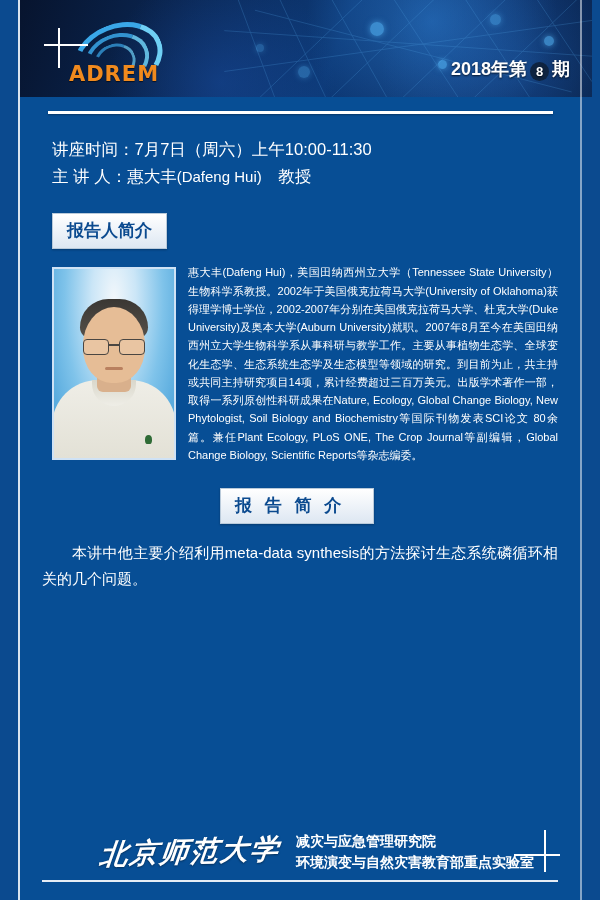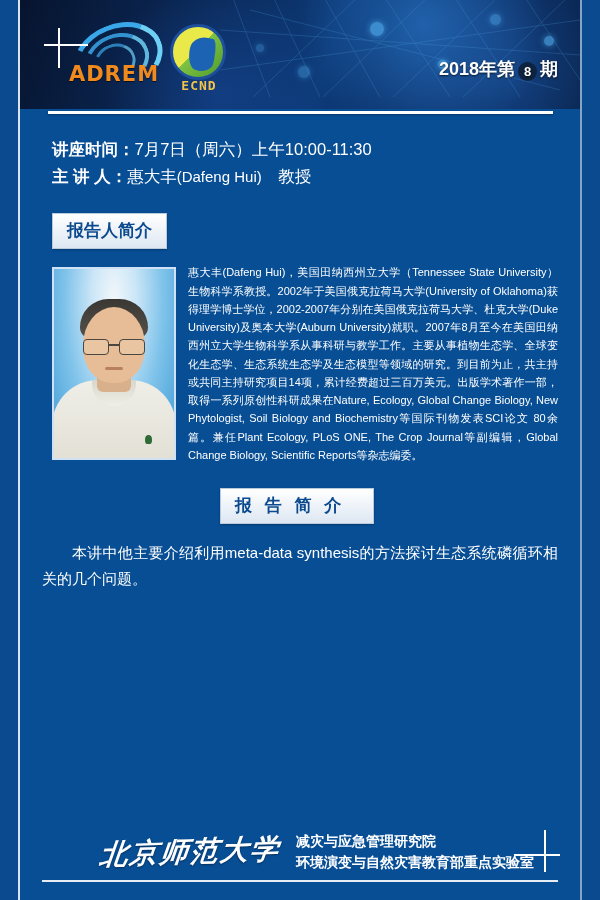--- a/index.html
+++ b/index.html
@@ -47,22 +47,22 @@
   .corner-tl .h { left: 0; top: 16px; width: 44px; height: 2px; }
   .corner-tl .v { left: 14px; top: 0; width: 2px; height: 40px; }
 
   .corner-br { right: 40px; bottom: 28px; width: 46px; height: 42px; }
   .corner-br .h { right: 0; bottom: 16px; width: 46px; height: 2px; }
   .corner-br .v { right: 14px; bottom: 0; width: 2px; height: 42px; }
 
   
   .header {
     position: absolute;
-    left: 20px; right: 20px; top: 0;
-    height: 109px;
+    left: 20px; right: 8px; top: 0;
+    height: 97px;
     background:
       radial-gradient(circle at 72% 22%, rgba(60,160,255,0.40) 0%, rgba(60,160,255,0) 30%),
       radial-gradient(circle at 88% 70%, rgba(40,120,220,0.35) 0%, rgba(40,120,220,0) 28%),
       radial-gradient(circle at 35% 85%, rgba(30,90,190,0.35) 0%, rgba(30,90,190,0) 30%),
       linear-gradient(110deg, #07142e 0%, #0a2550 26%, #0d3a78 55%, #0a2a5e 78%, #061a3c 100%);
     overflow: hidden;
     z-index: 4;
   }
   .netlines { position: absolute; inset: 0; opacity: 0.55; }
   .dot {
@@ -189,21 +189,21 @@
   }
 
   
   .info {
     margin: 22px 0 0 32px;
     color: #ffffff;
     font-size: 16.5px;
     line-height: 1.62;
   }
   .info-row { display: flex; align-items: baseline; white-space: nowrap; }
-  .info-label { font-weight: bold; }
+  .info-label { font-weight: normal; }
   .info-value { font-weight: normal; }
   .latin-small { font-size: 15px; }
 
   
   .section-badge {
     display: inline-block;
     margin: 24px 0 0 32px;
     padding: 5px 14px 6px 14px;
     background: linear-gradient(180deg, #ffffff 0%, #dde7f2 100%);
     border: 1px solid #b9cada;
@@ -394,26 +394,20 @@
     <span class="dot" style="left:524px; top:36px; width:10px; height:10px;"></span>
     <span class="dot" style="left:236px; top:44px; width:8px; height:8px; opacity:.5;"></span>
 
     <div class="adrem">
       <span class="arc a1"></span>
       <span class="arc a2"></span>
       <span class="arc a3"></span>
       <div class="adrem-text">ADREM</div>
     </div>
 
-    <div class="ecnd">
-      <div class="ecnd-disc">
-        <div class="ecnd-swoosh"></div>
-      </div>
-      <div class="ecnd-text">ECND</div>
-    </div>
 
     <div class="issue">
       <span>2018年第</span>
       <span class="issue-badge">8</span>
       <span>期</span>
     </div>
   </div>
 
   <div class="body">
 

